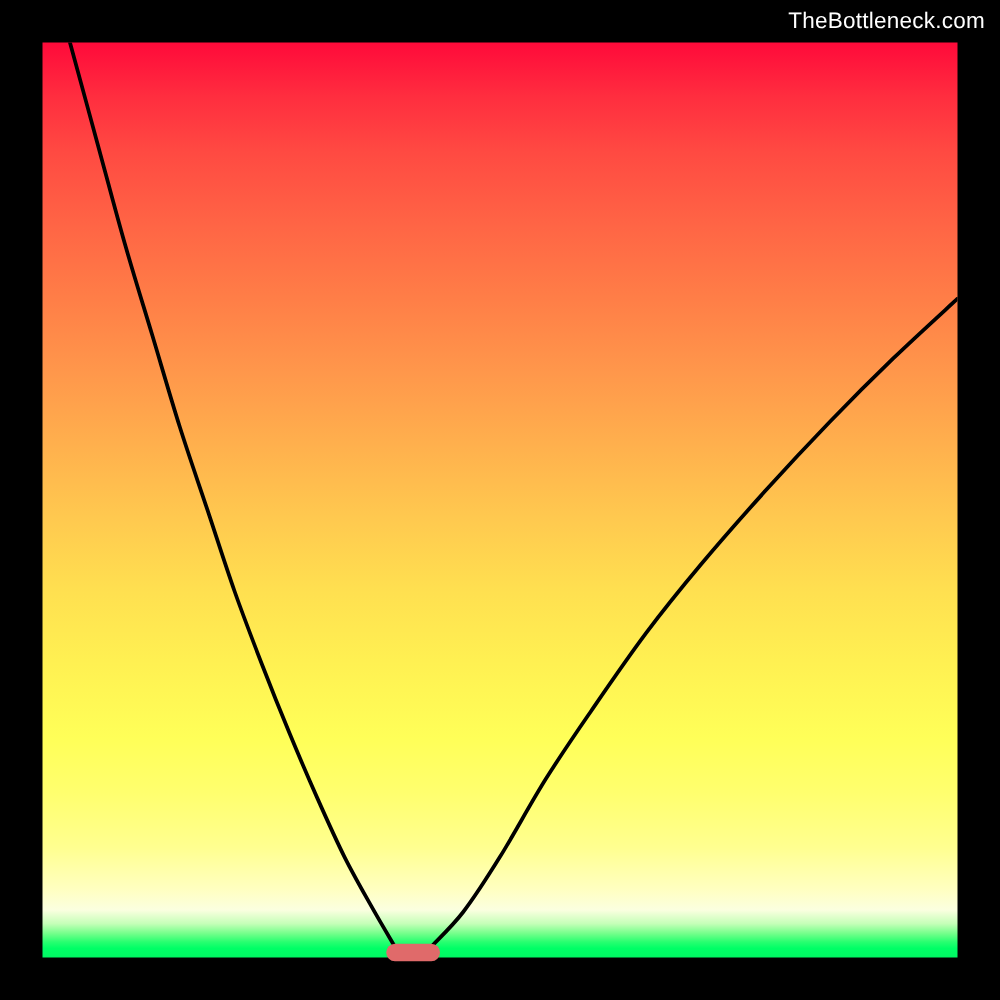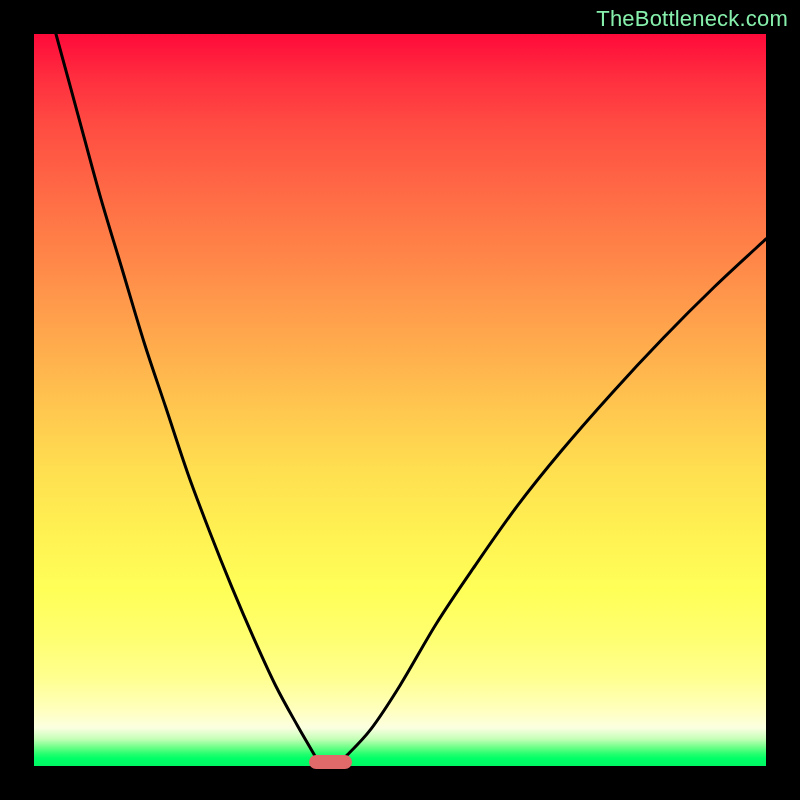--- a/index.html
+++ b/index.html
@@ -42,22 +42,22 @@
       #72ff8a 97.4%,
       #28ff70 98.3%,
       #00ff66 99%,
       #00f763 100%
     );
   }
   .watermark {
     position: absolute;
     top: 6px;
     right: 12px;
-    color: #86efac;
-    font-size: 22px;
+    color: #ffffff;
+    font-size: 18px;
     font-weight: 500;
     letter-spacing: 0.2px;
     z-index: 5;
   }
   .curve-svg {
     position: absolute;
     top: 0; left: 0;
     width: 100%;
     height: 100%;
     z-index: 3;

